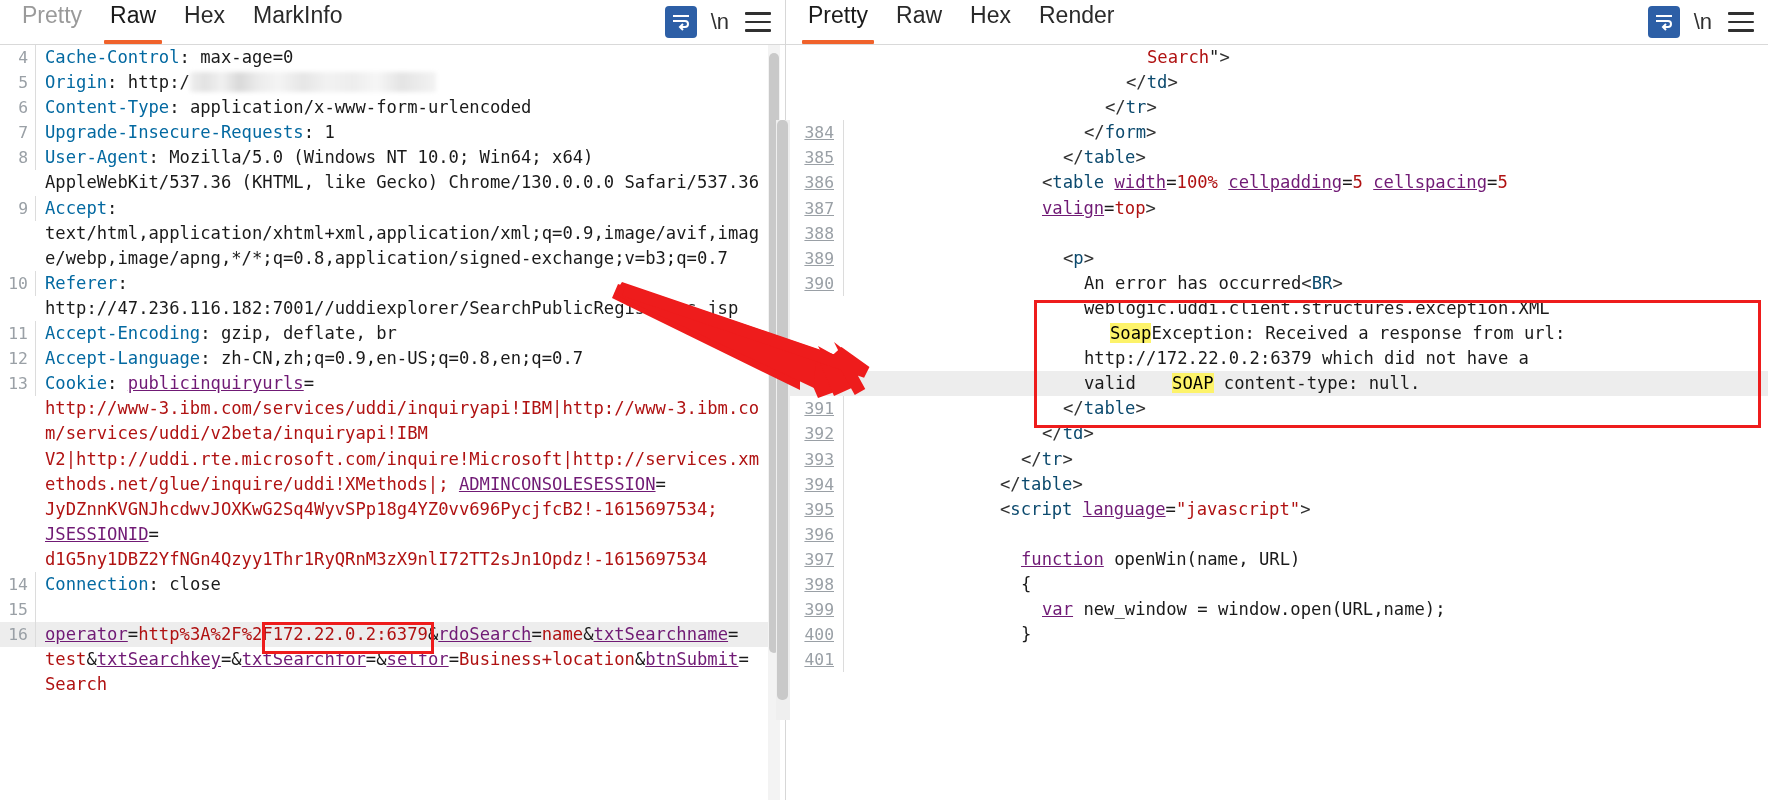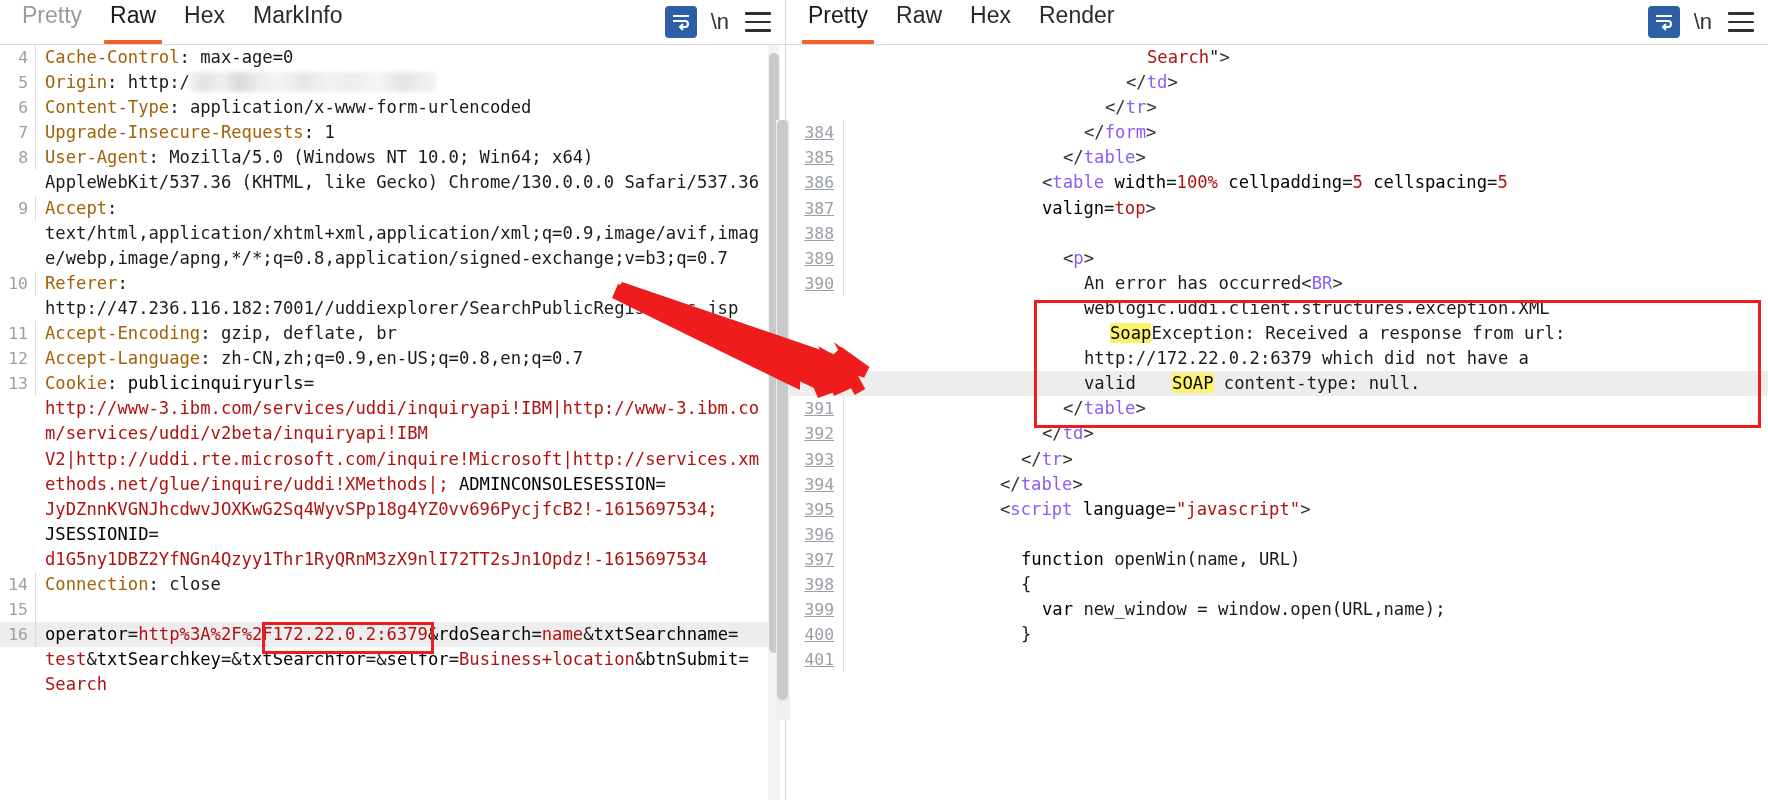--- a/index.html
+++ b/index.html
@@ -63,26 +63,26 @@
   .coderow{display:flex;align-items:flex-start;}
   .gutter{
     width:36px;min-width:36px;text-align:right;padding-right:7px;
     color:#9aa0a6;font-size:16.4px;box-sizing:border-box;
     border-right:1px solid #dcdcdc;user-select:none;
   }
   .right-code .gutter{width:58px;min-width:58px;padding-right:9px;text-decoration:underline;}
   .content{padding-left:9px;flex:1;}
 
   
-  .k{color:#a16207;}          
+  .k{color:#0369a1;}          
   .v{color:#1a1a1a;}          
   .r{color:#b01212;}          
-  .m{color:#8b5cf6;}          
+  .m{color:#0c4a6e;}          
   .g{color:#333333;}          
-  .blue{color:#000000;}
+  .blue{color:#701a75;text-decoration:underline;}
   .hl{background:#ededed;}
   .mark{background:#fdf36a;margin-left:26px;}
 
   .blurred{
     display:inline-block;width:246px;height:20px;vertical-align:-4px;
     background:linear-gradient(90deg,#efefef 0%,#e2e2e2 6%,#f1f1f1 13%,#d9d9d9 20%,
       #ececec 28%,#f4f4f4 36%,#e6e6e6 46%,#f2f2f2 56%,#ededed 66%,#f6f6f6 76%,
       #e4e4e4 86%,#f3f3f3 100%);
     filter:blur(2px);border-radius:1px;
   }

